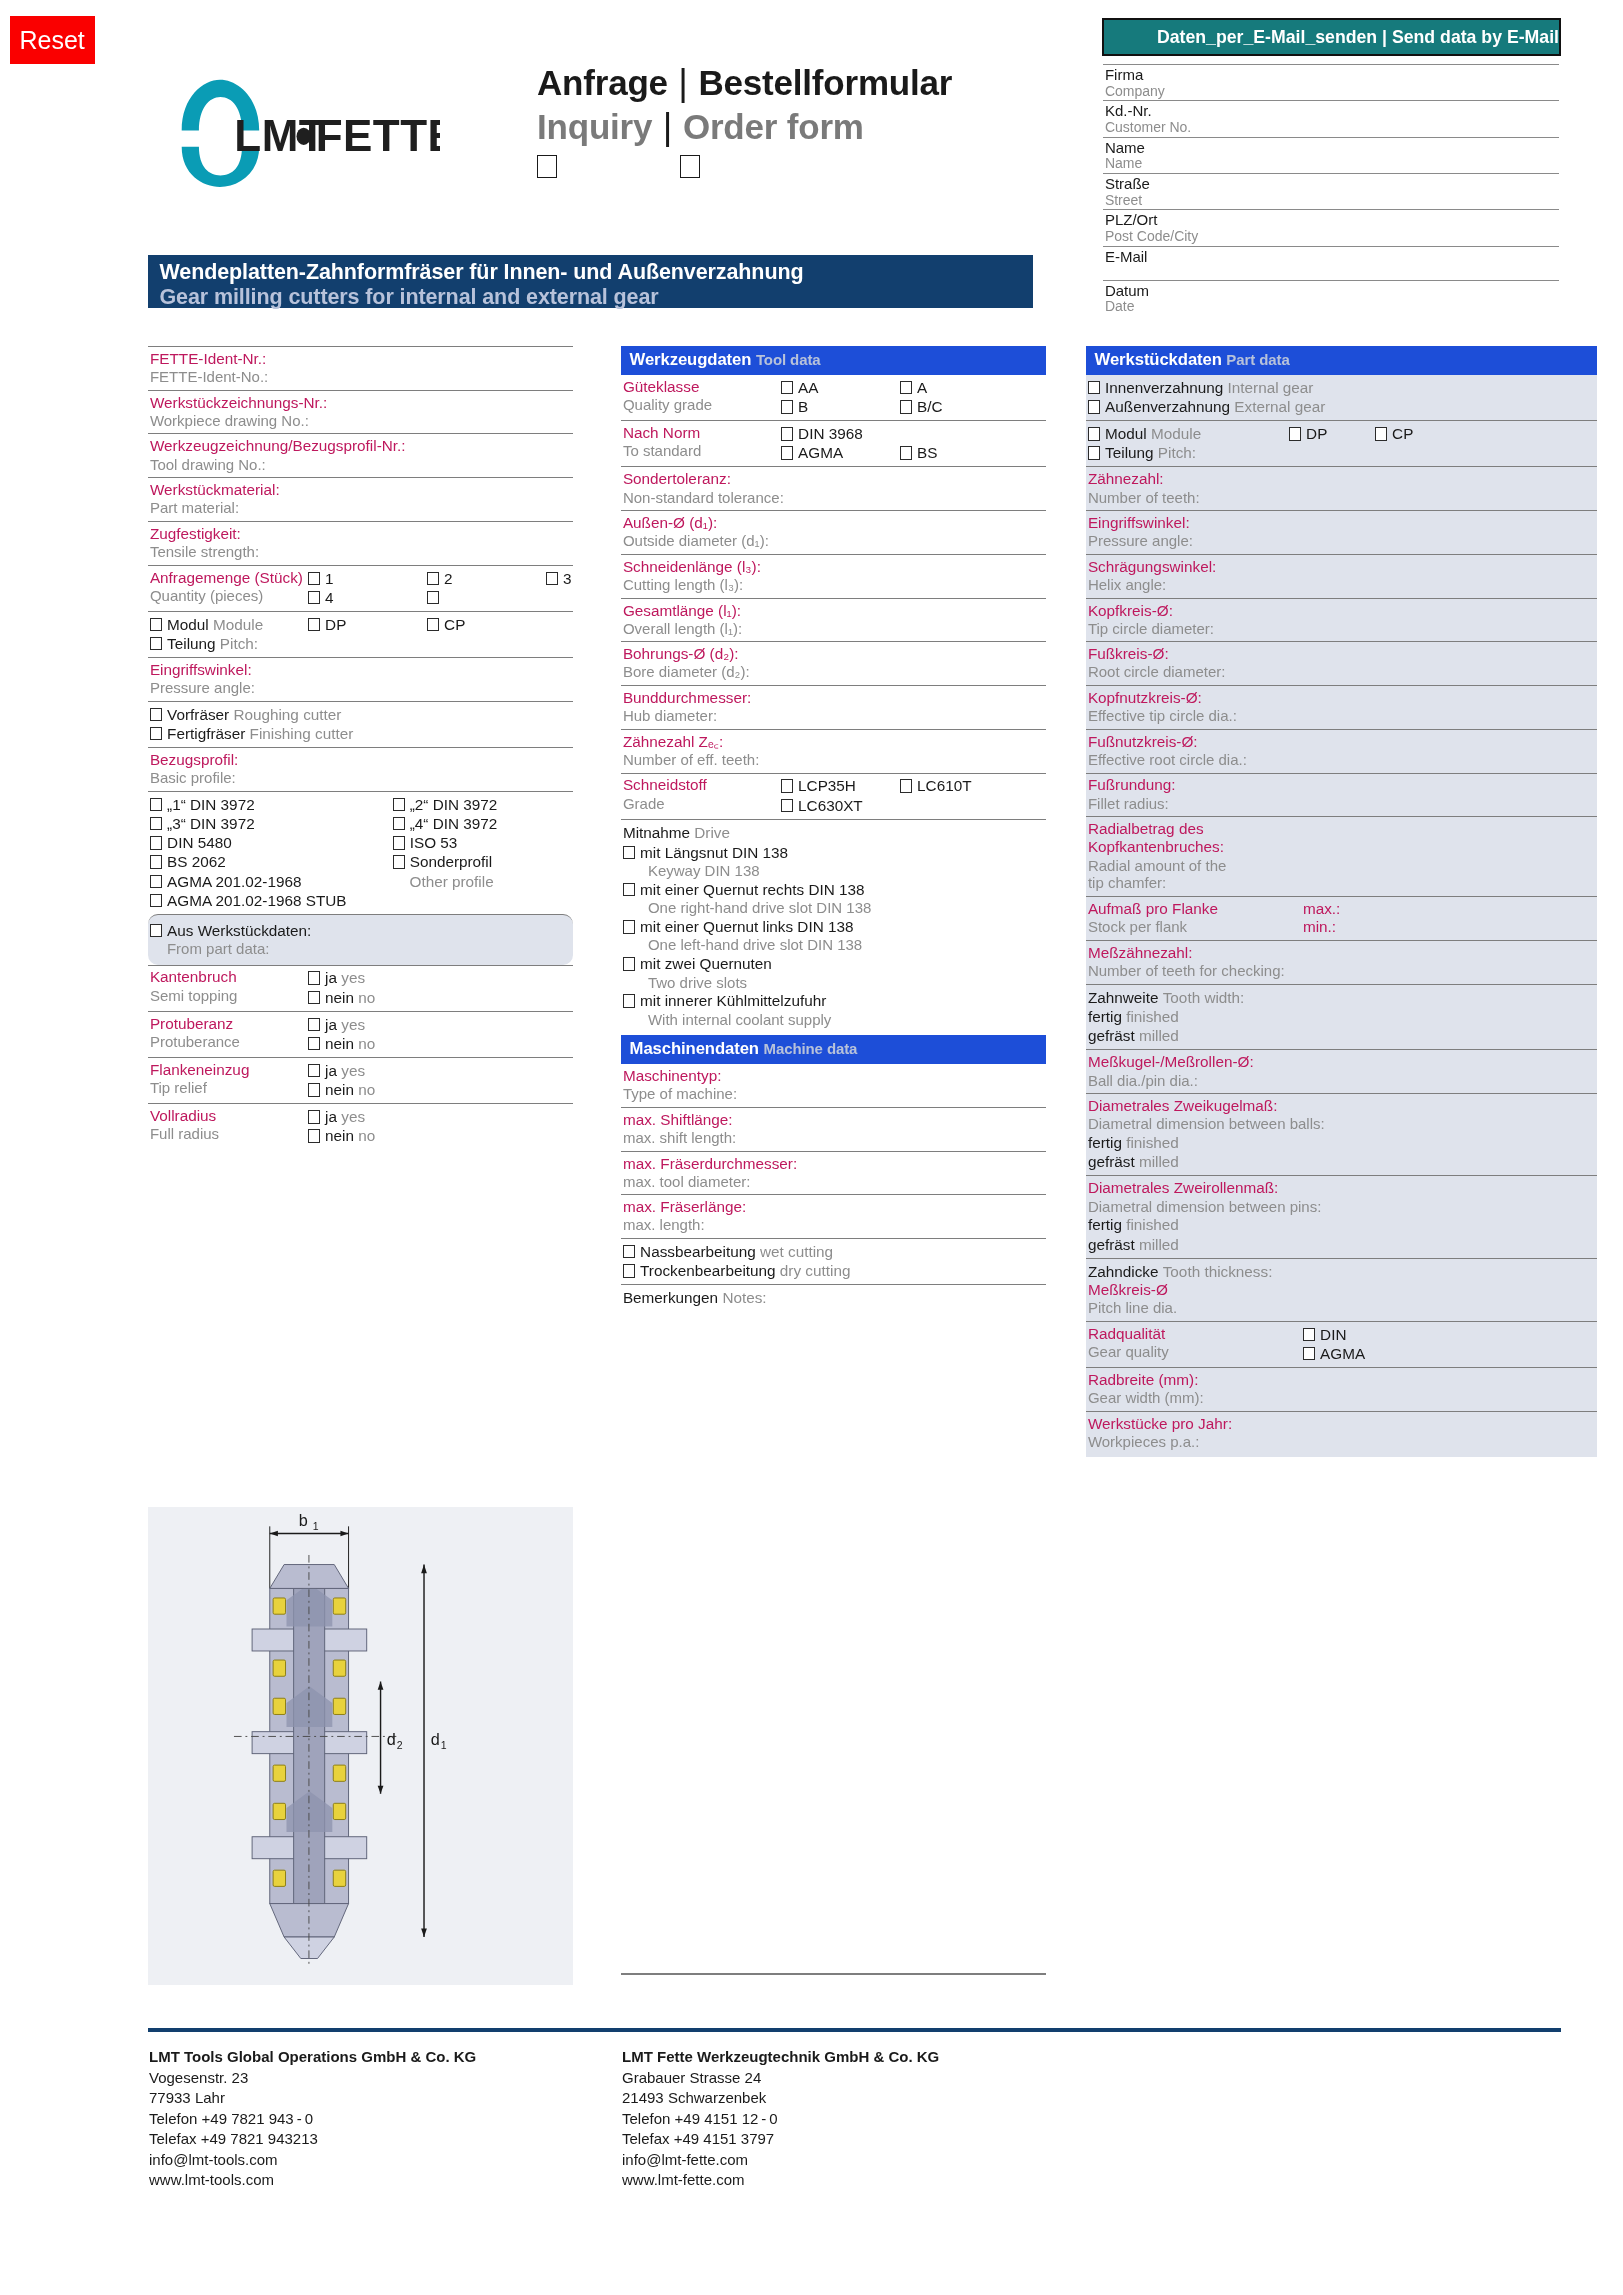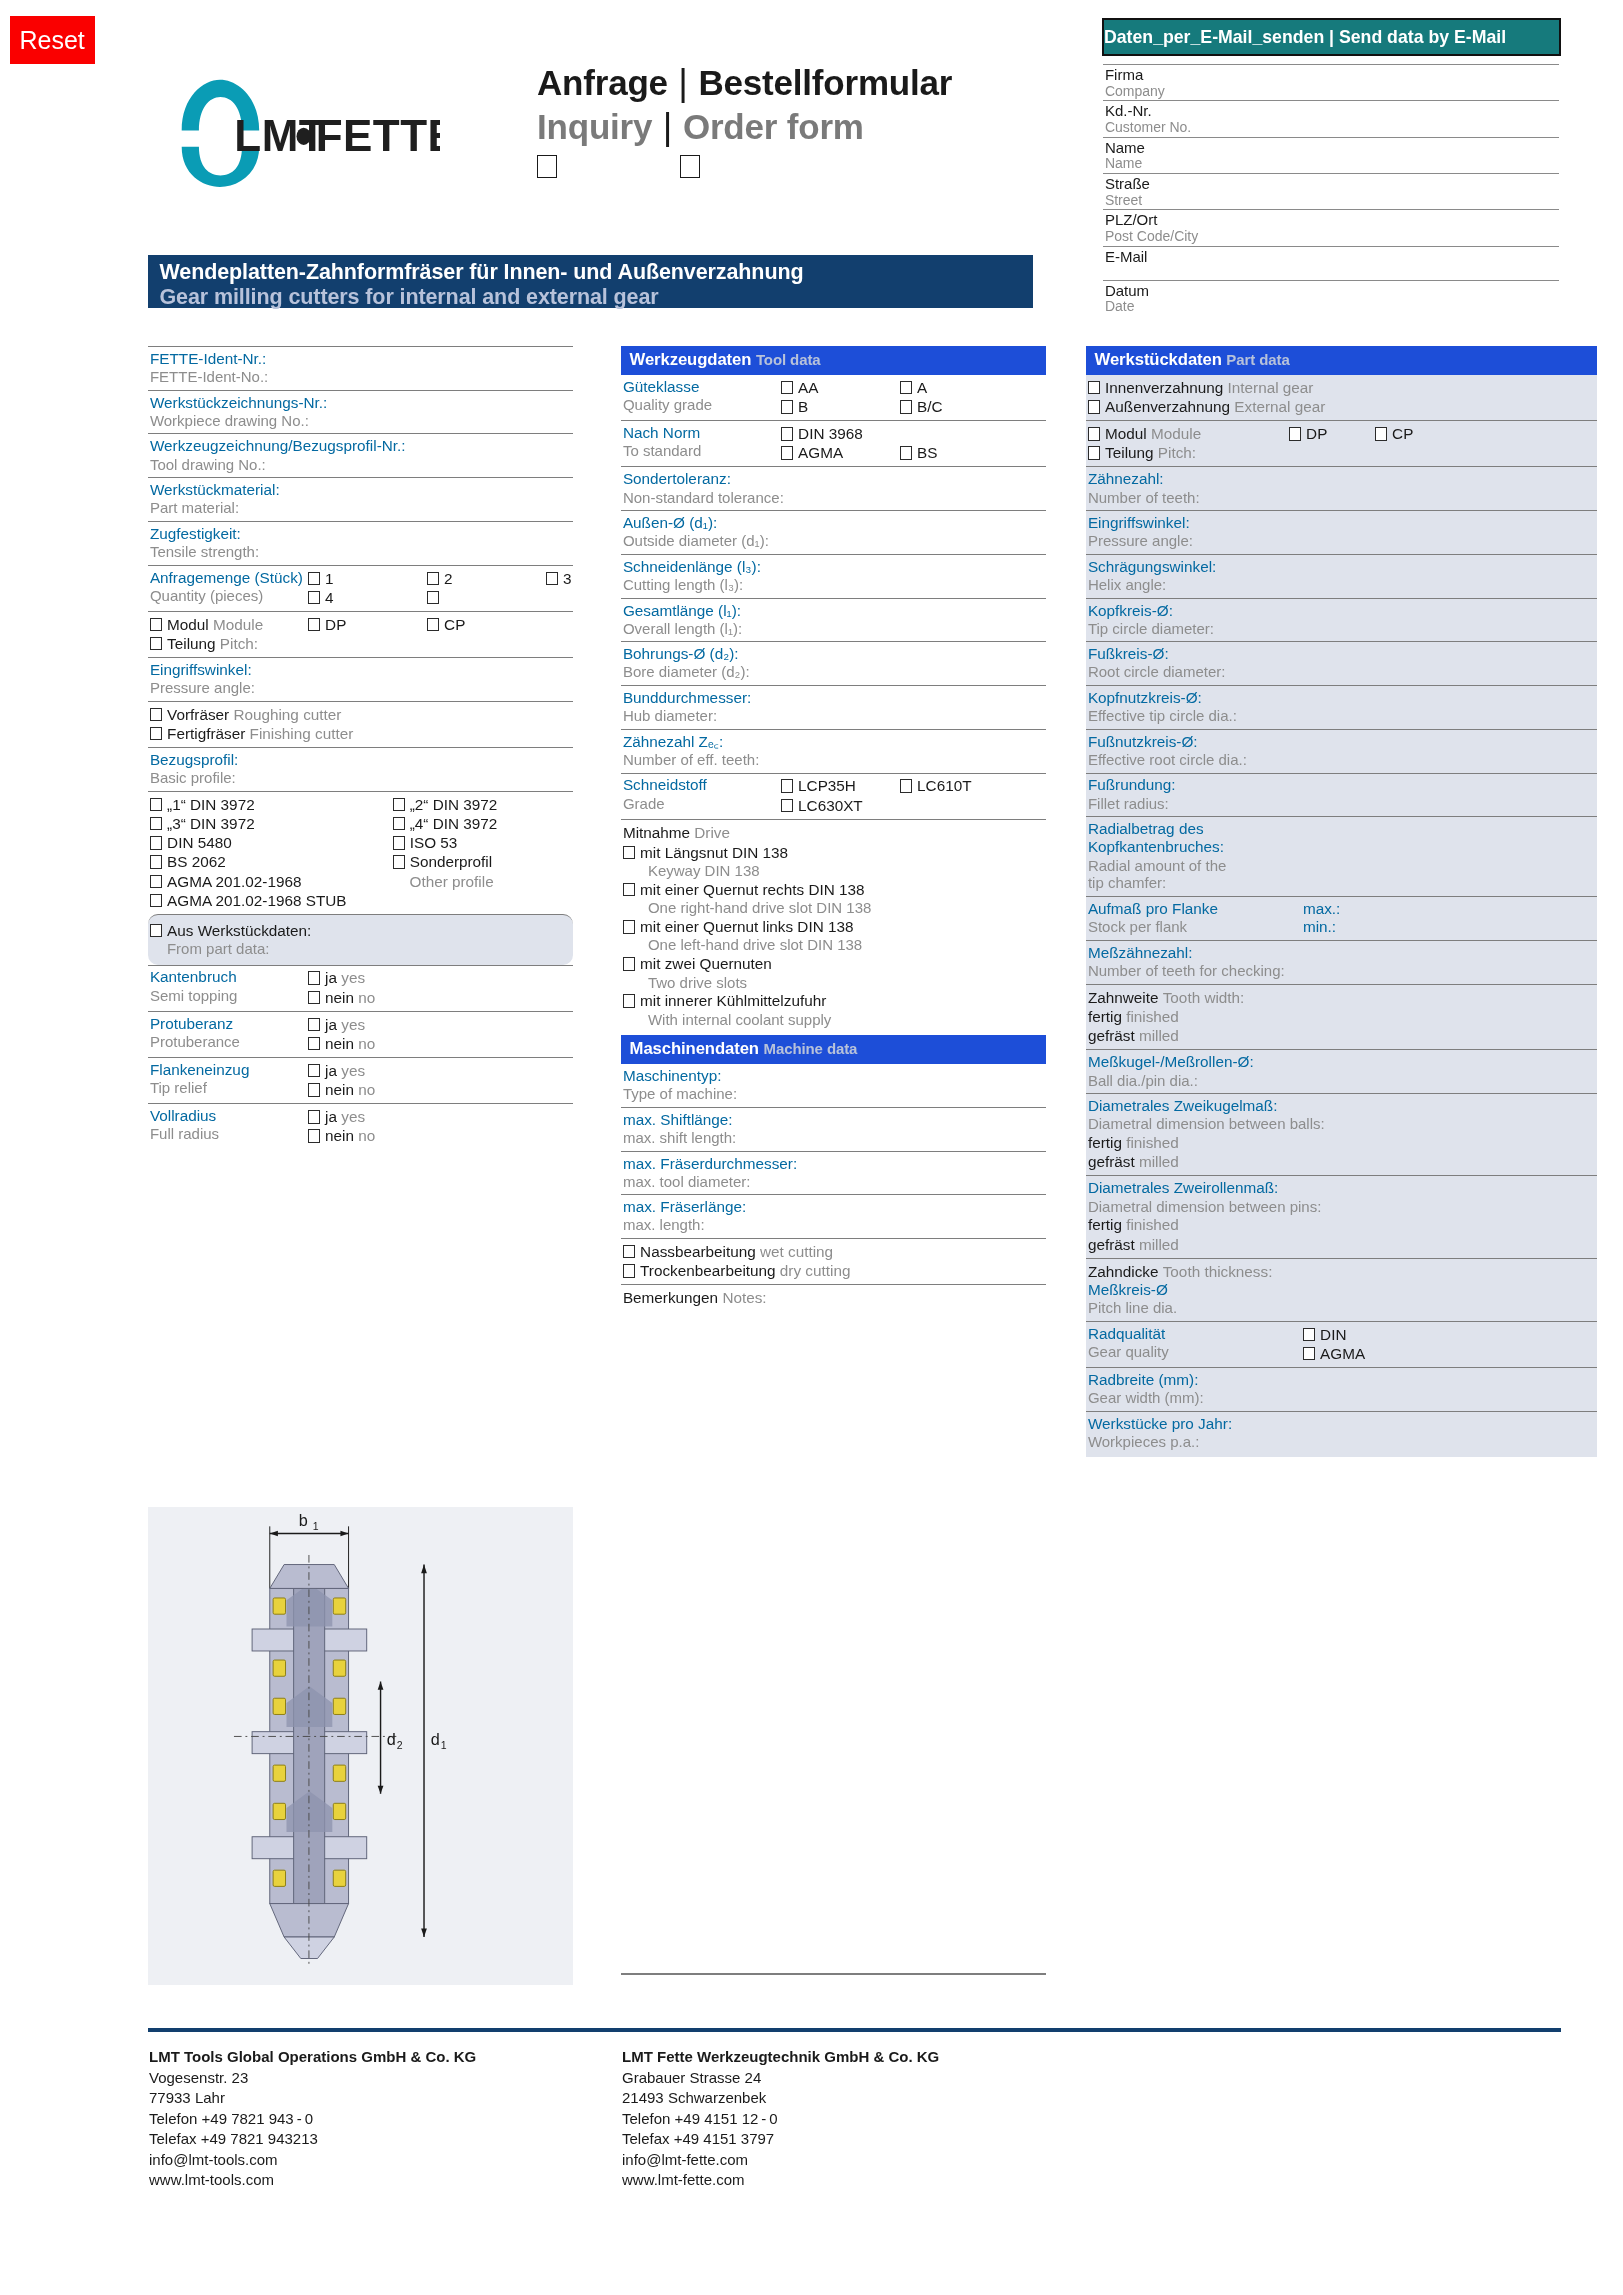--- a/index.html
+++ b/index.html
@@ -32,21 +32,21 @@
   .t-en { font-size: 35px; font-weight: bold; color: #7a7a7a; letter-spacing: -0.2px; }
   .title-row2 { margin-top: 1.9px; }
   .title-checks { display: flex; margin-top: 6.7px; }
   .cb-lg { width: 20px; height: 23px; border: 1.4px solid #1a1a1a; background:#fff; display:inline-block; }
   .cb-slot1 { width: 143px; }
 
   
   .email-btn {
     position: absolute; left: 1102px; top: 18px; width: 459px; height: 38px;
     background: #167a7c; border: 2.4px solid #111; color: #fff;
-    font-size: 17.7px; font-weight: bold; text-align:left; line-height: 33px;
+    font-size: 17.7px; font-weight: bold; text-align:right; line-height: 33px;
     cursor: pointer;
   }
   .addr-block { position: absolute; left: 1103px; top: 64px; width: 456px; }
   .addr-row { border-top: 1.9px solid #8a8a8a; padding: 1.9px 1px 1px 1.9px; }
   .addr-row.tall { padding-bottom: 14.3px; }
   .addr-de { font-size: 15px; color: #1a1a1a; line-height: 1.12; }
   .addr-en { font-size: 14px; color: #8d8d8d; line-height: 1.12; }
 
   
   .banner {
@@ -70,21 +70,21 @@
   }
   .sec-head .en { color: #b7c2da; }
 
   .row {
     border-top: 1.9px solid #7e7e7e;
     padding: 2.9px 1px 3.8px 1.9px;
     position: relative;
   }
   .row.first { border-top: 1.9px solid #7e7e7e; }
   .row.noline { border-top: none; }
-  .de { font-size: 15.3px; color: #0369a1; line-height: 1.19; }
+  .de { font-size: 15.3px; color: #be185d; line-height: 1.19; }
   .en { font-size: 15px; color: #8d8d8d; line-height: 1.19; }
   .inl-en { color: #8d8d8d; }
   .inl-de { color: #1a1a1a; }
 
   
   .shade { background: #dfe3ec; }
 
   
   .cb {
     display: inline-block; width: 12.4px; height: 13.4px;

